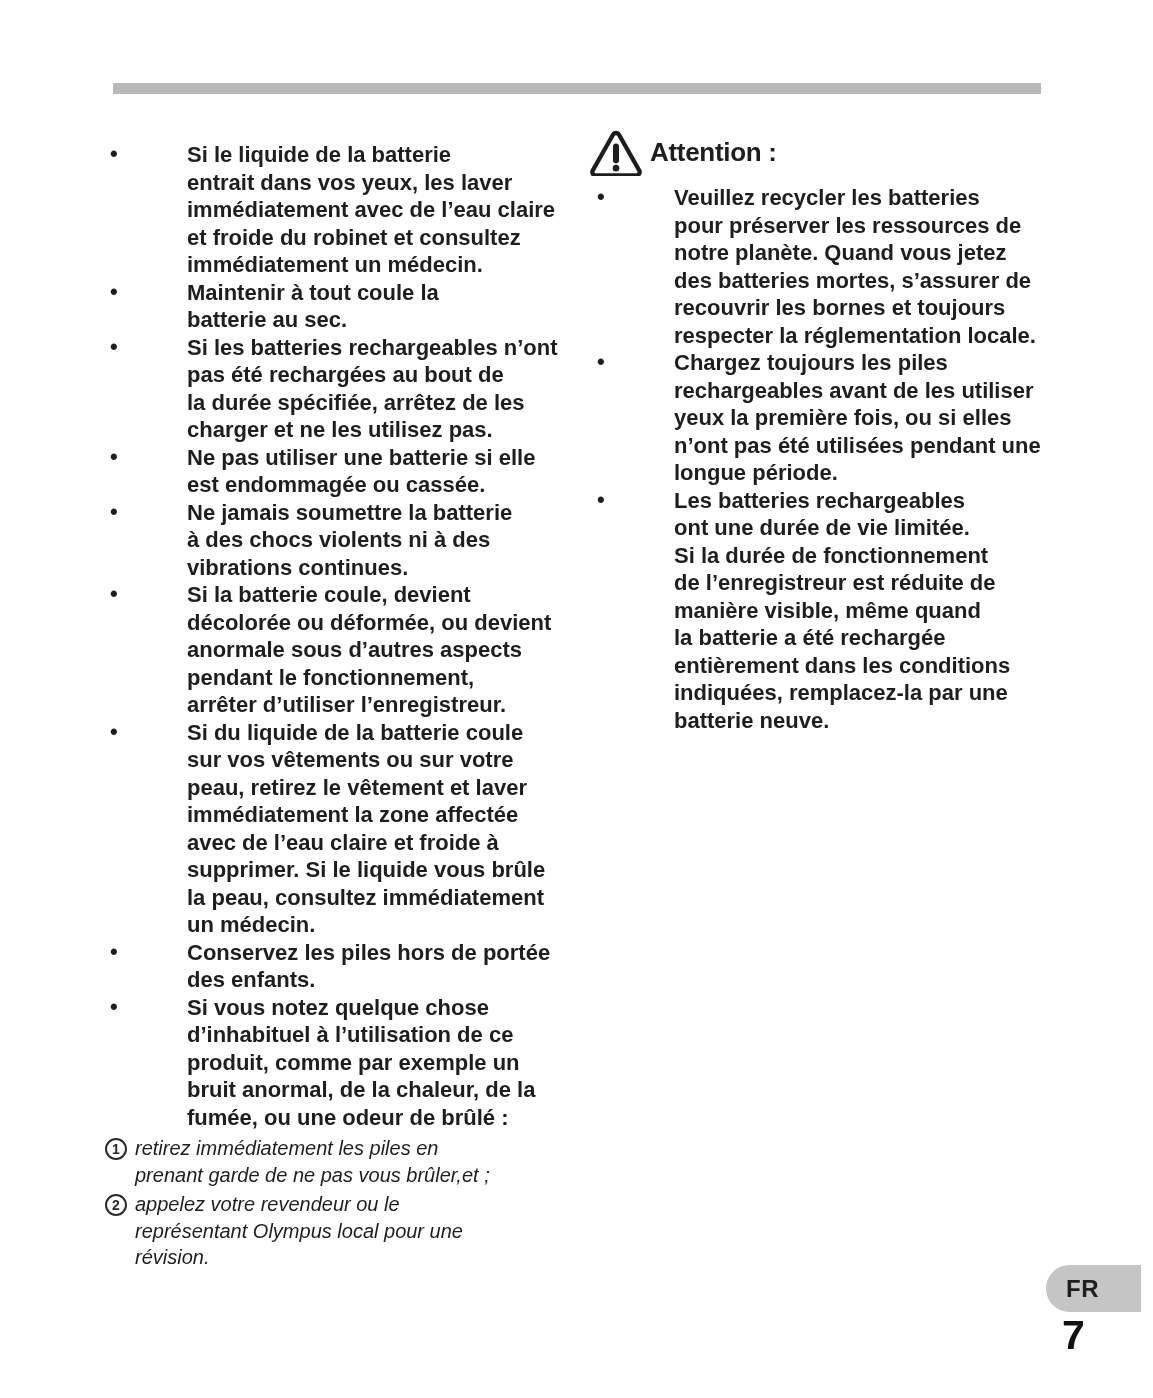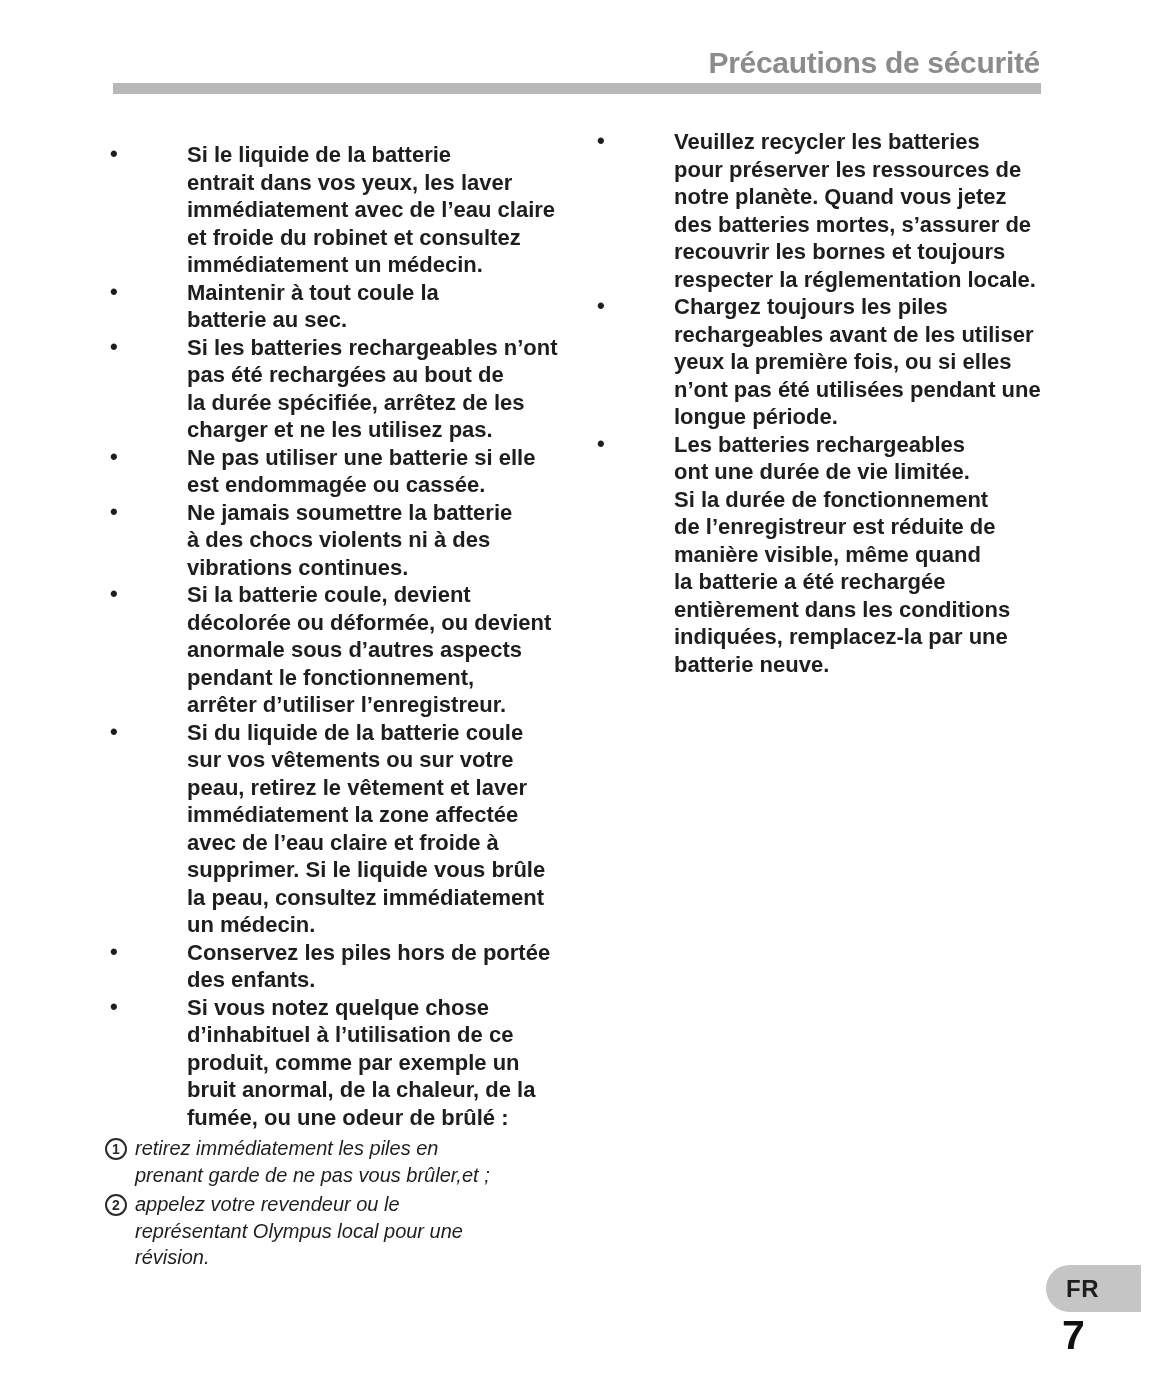--- a/index.html
+++ b/index.html
@@ -95,21 +95,20 @@
     left:1062px;top:1312px;
     font-size:41px;font-weight:700;
     color:#111111;
   }
 </style>
 </head>
 <body>
 
 <div class="page">
 
-  <div class="header-title">Précautions de sécurité</div>
   <div class="header-rule"></div>
 
   <div class="col col-left">
 
     <ul class="blist">
       <li>
         <span class="dot">•</span>
         <span class="bt">Si le liquide de la batterie
 entrait dans vos yeux, les laver
 immédiatement avec de l’eau claire
@@ -188,20 +187,28 @@
         <span class="step-text">appelez votre revendeur ou le
 représentant Olympus local pour une
 révision.</span>
       </li>
     </ol>
 
   </div>
 
   <div class="col col-right">
 
+    <div class="whead">
+      <svg class="tri" width="52" height="46" viewBox="0 0 60 53">
+        <path d="M26.5 5.5 a4 4 0 0 1 7 0 L57 47 a4 4 0 0 1 -3.5 5.5 H6.5 A4 4 0 0 1 3 47 Z" fill="none" stroke="#1e1e1e" stroke-width="5" stroke-linejoin="round"></path>
+        <line x1="30" y1="19" x2="30" y2="35" stroke="#1e1e1e" stroke-width="7" stroke-linecap="round"></line>
+        <circle cx="30" cy="44" r="3.8" fill="#1e1e1e"></circle>
+      </svg>
+      <span class="whead-text">Attention :</span>
+    </div>
 
     <ul class="blist">
       <li>
         <span class="dot">•</span>
         <span class="bt">Veuillez recycler les batteries
 pour préserver les ressources de
 notre planète. Quand vous jetez
 des batteries mortes, s’assurer de
 recouvrir les bornes et toujours
 respecter la réglementation locale.</span>

